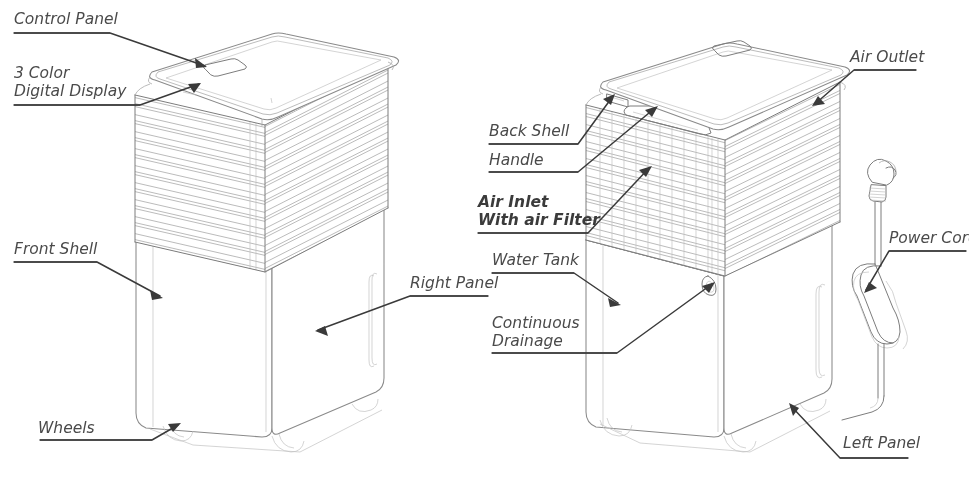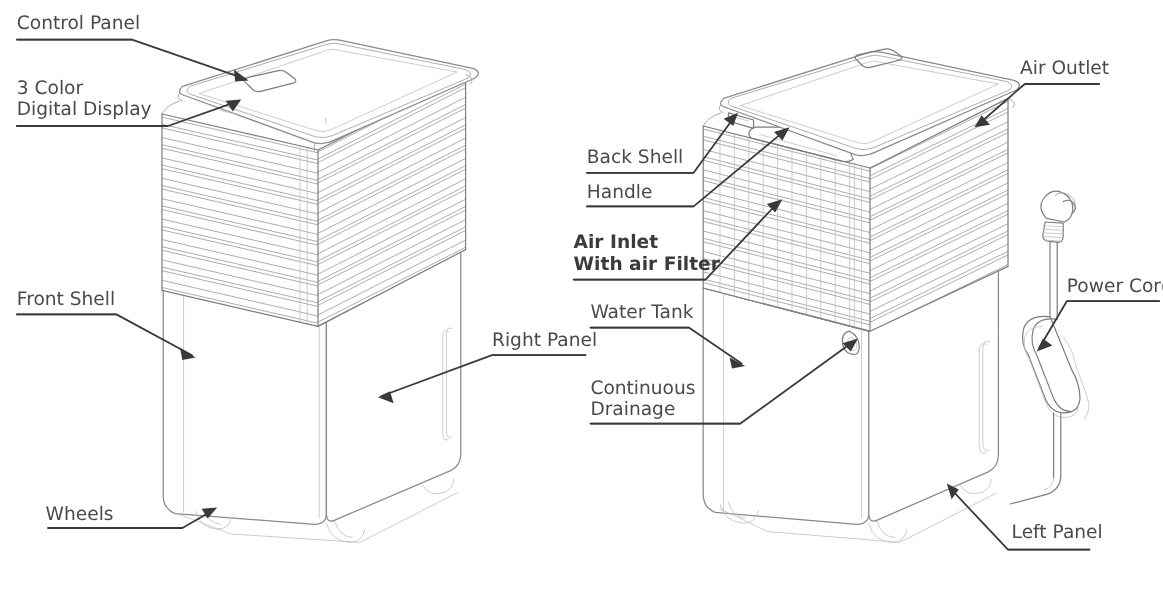--- a/index.html
+++ b/index.html
@@ -9,20 +9,21 @@
   }
   body {
     font-family: "DejaVu Sans", sans-serif;
   }
   #stage {
     position: relative;
     width: 969px;
     height: 495px;
     background: #ffffff;
     overflow: hidden;
+    font-style: italic;
   }
   #stage svg {
     position: absolute;
     top: 0;
     left: 0;
   }
   .lbl {
     font-family: "DejaVu Sans", sans-serif;
     font-size: 15.5px;
     fill: #4a4a4a;

